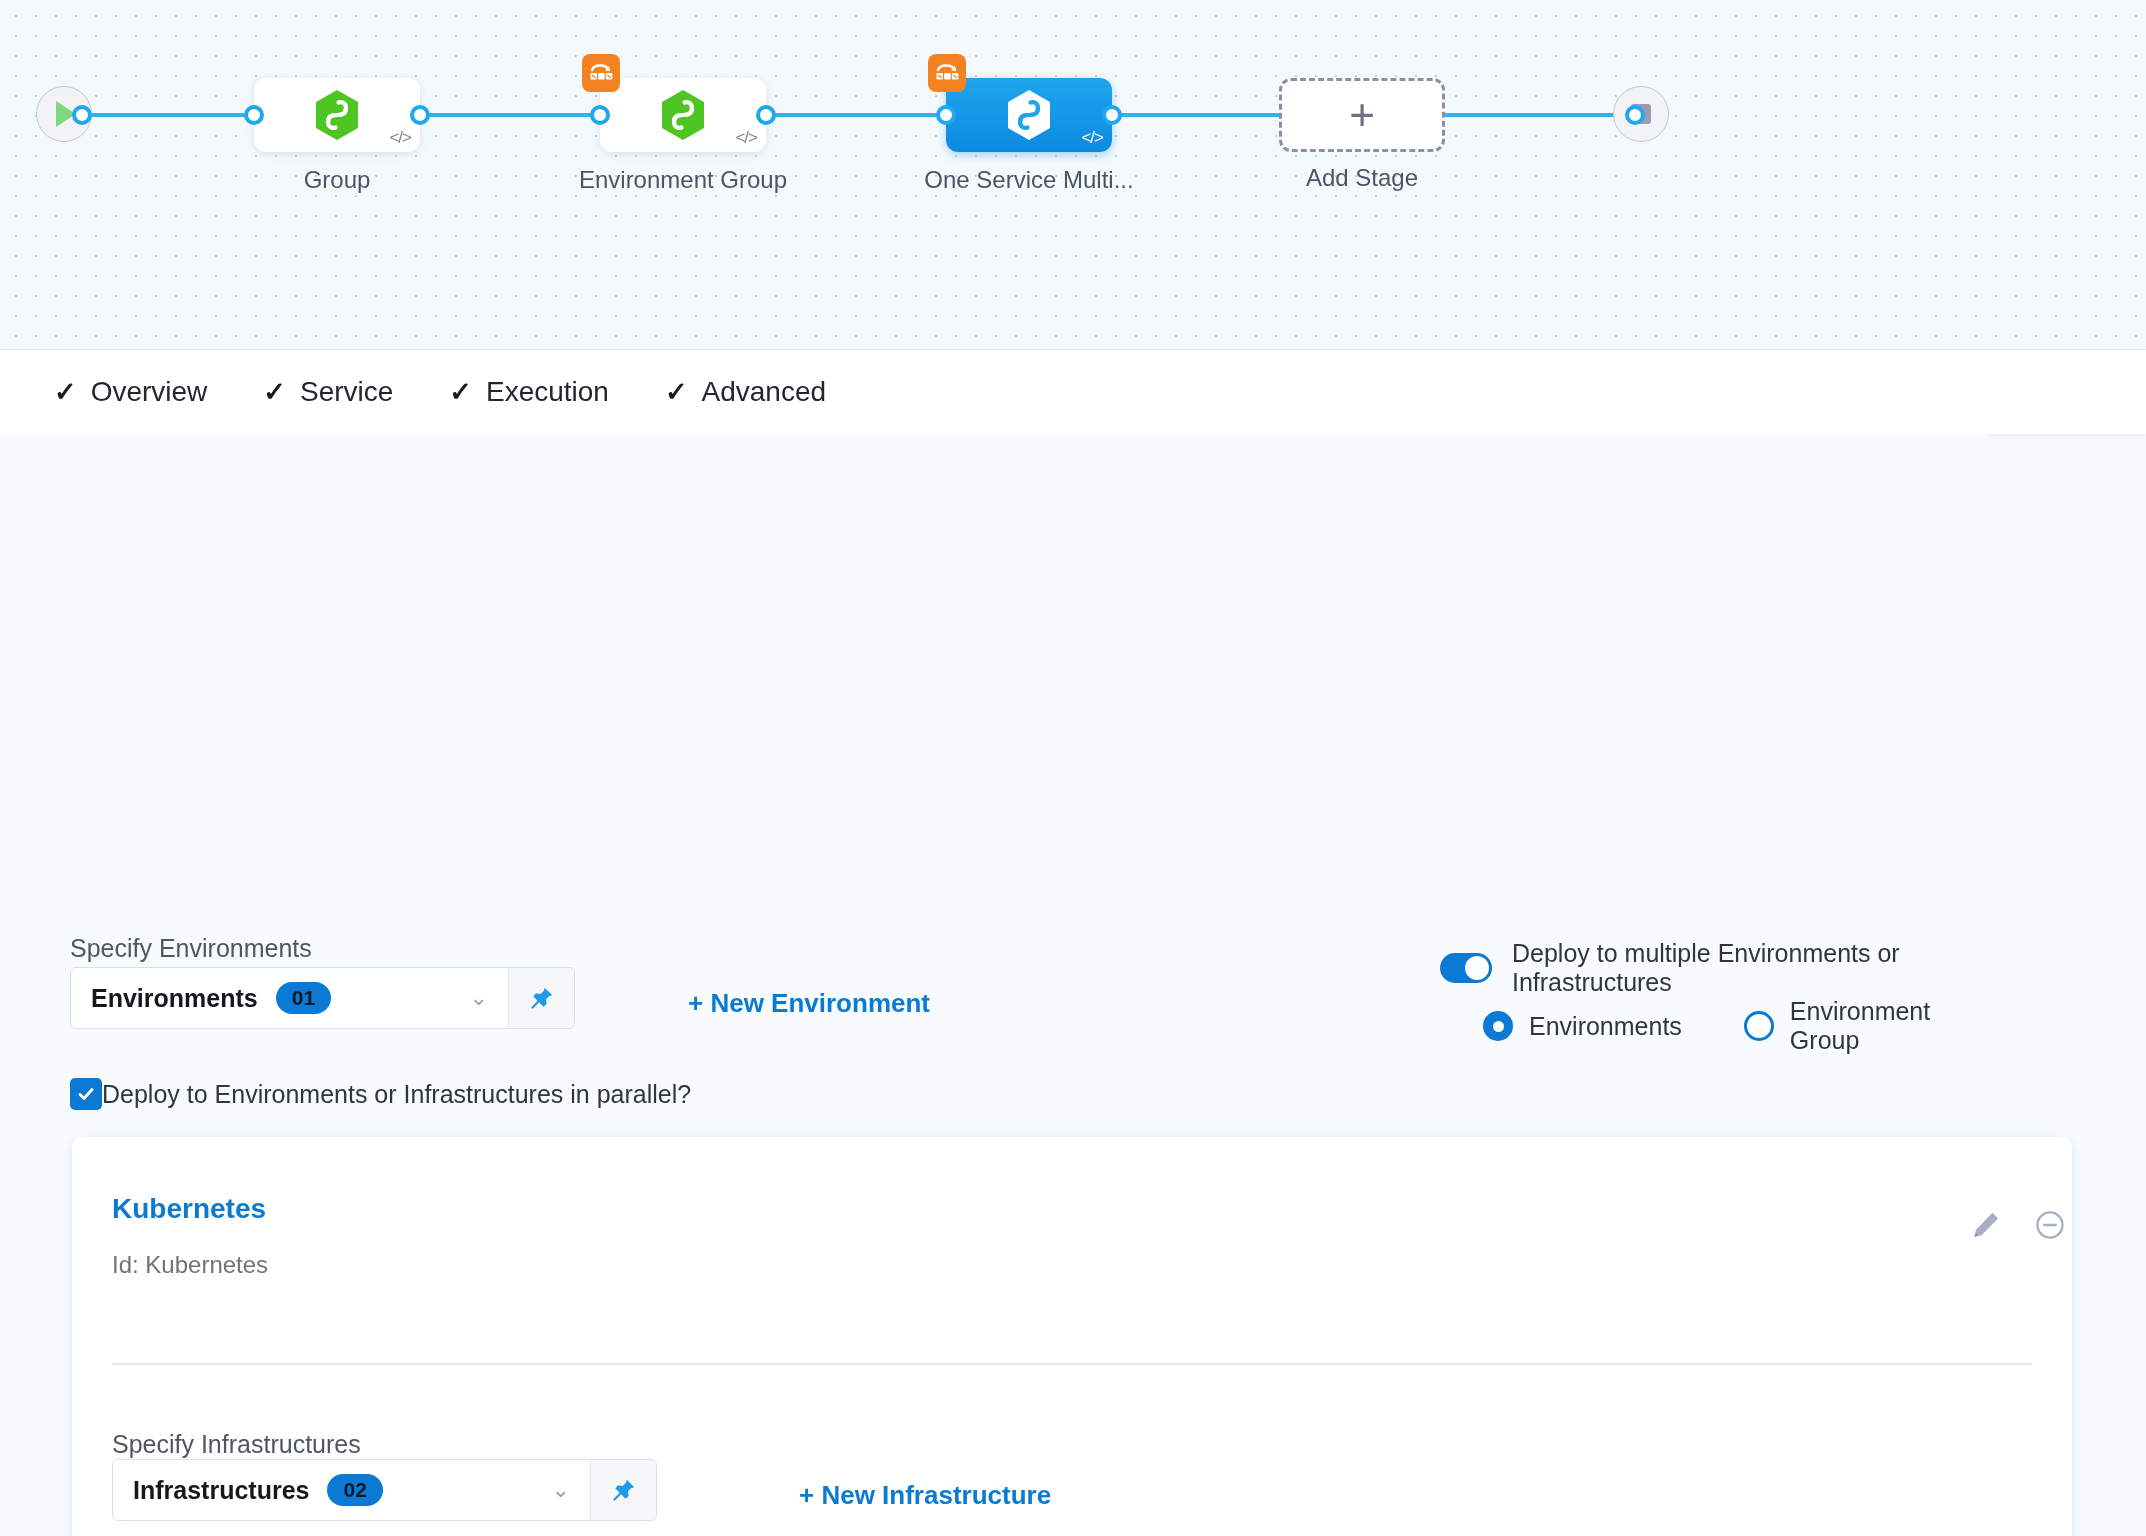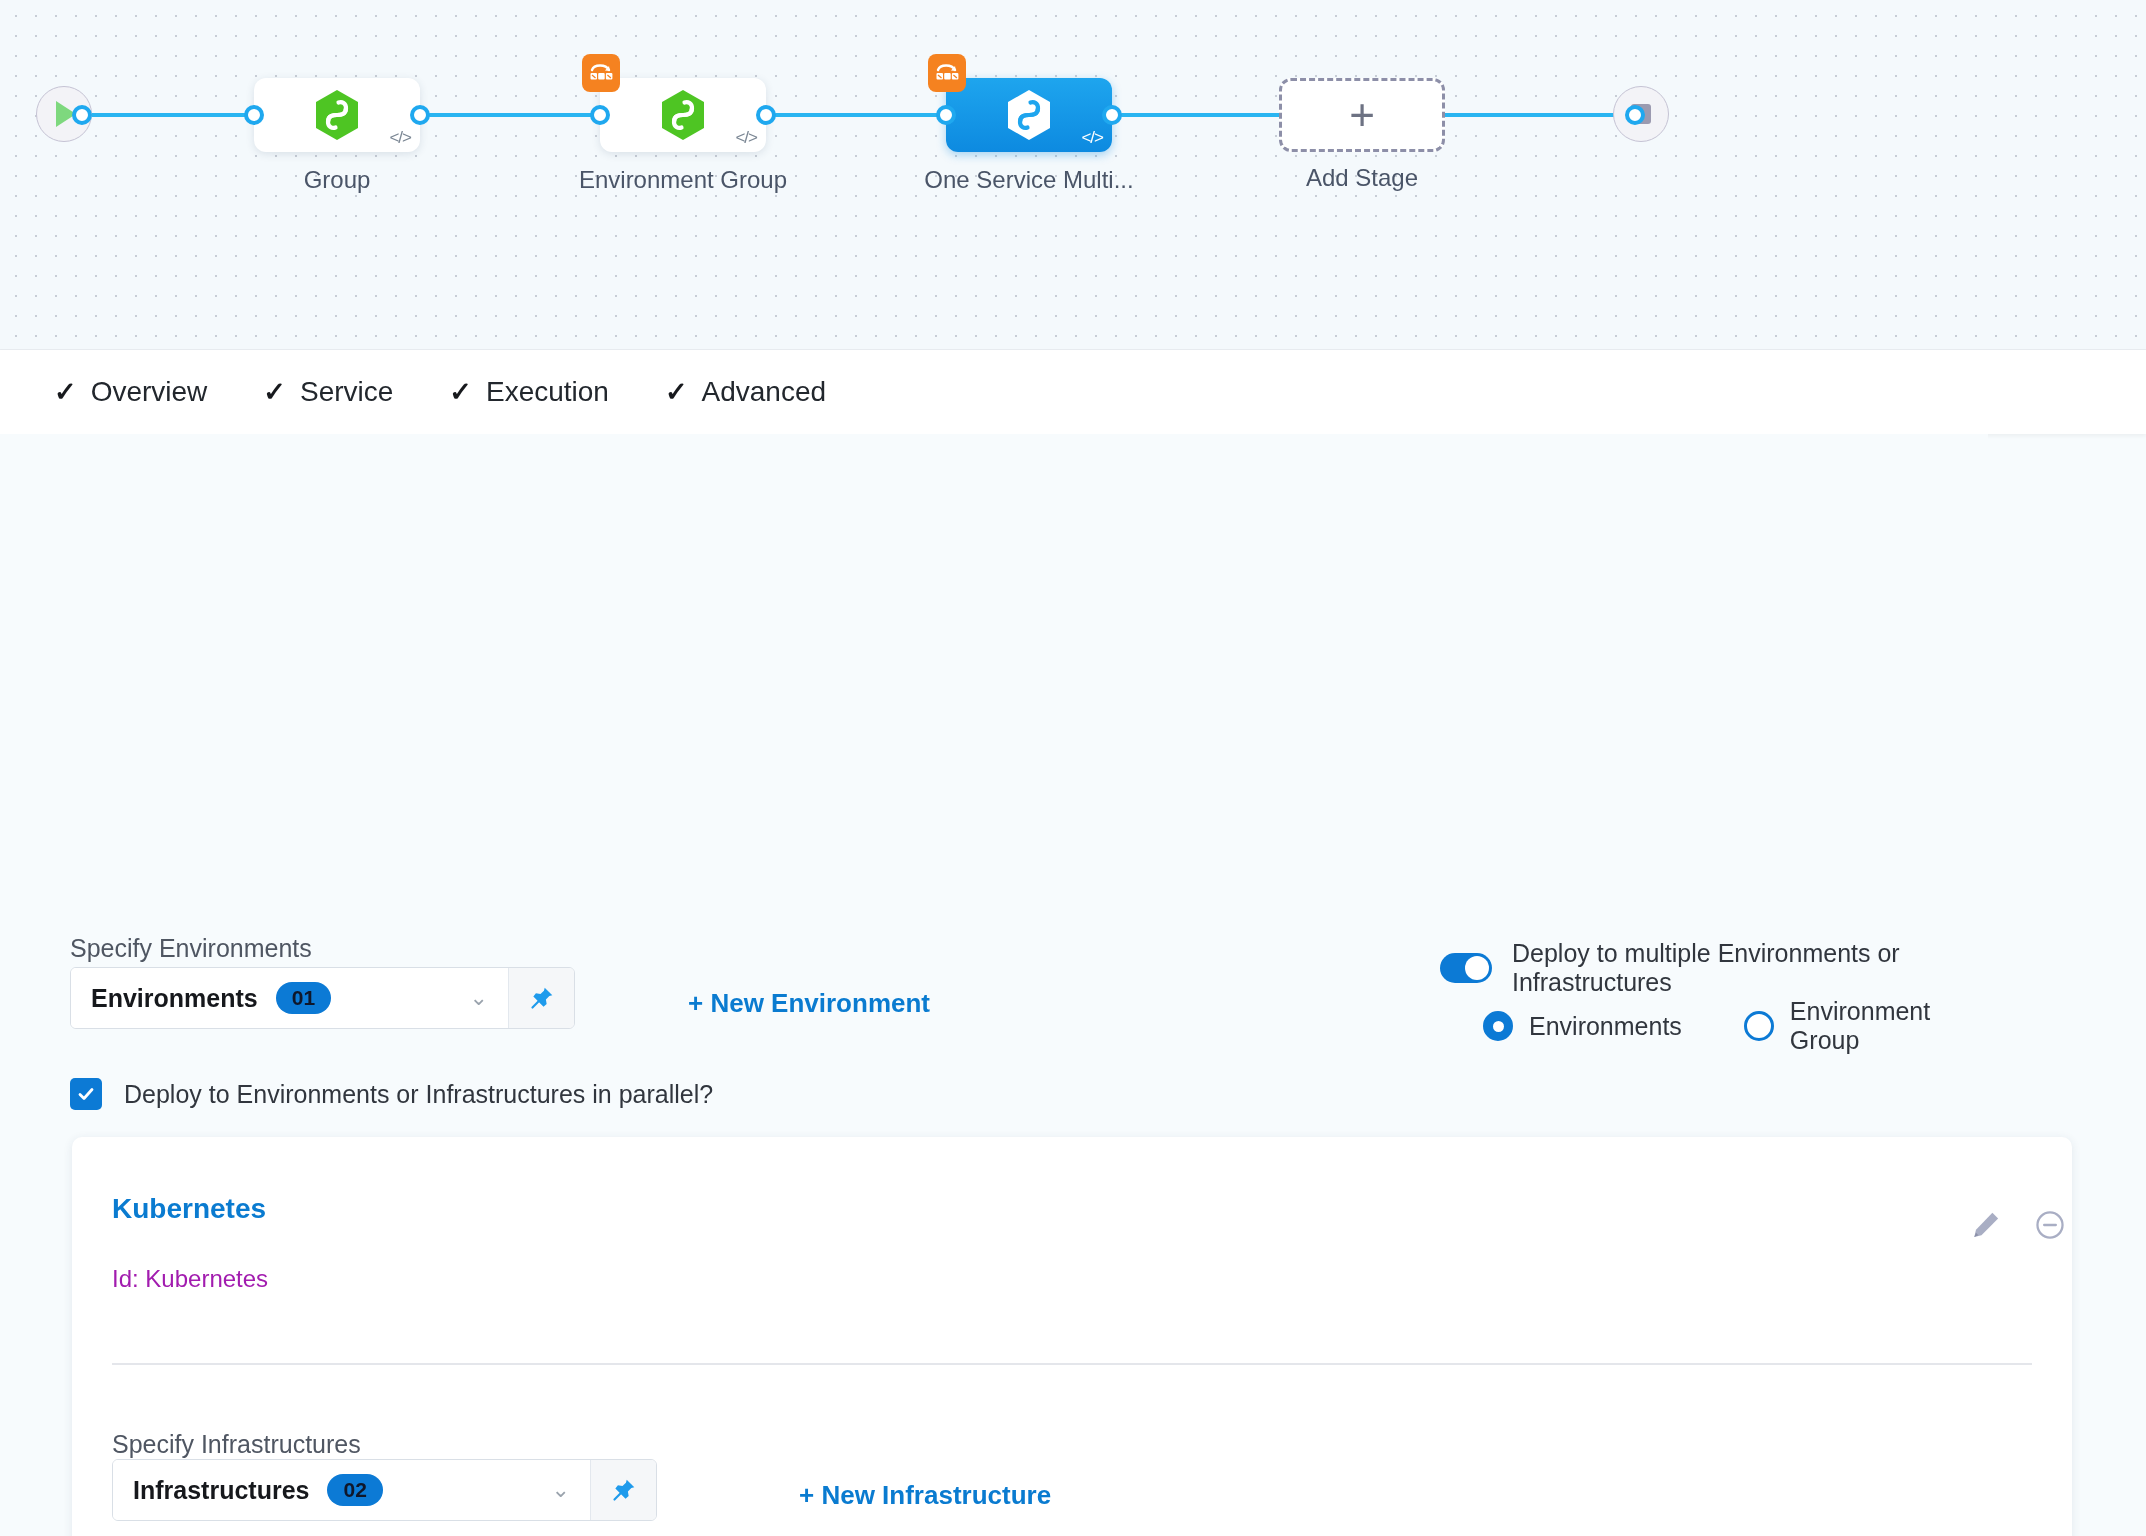--- a/index.html
+++ b/index.html
@@ -140,33 +140,33 @@
 
   .radio-row { display: flex; align-items: center; gap: 26px; }
   .radio {
     width: 30px; height: 30px; border-radius: 50%; border: 3px solid #0c7ad5;
     display: flex; align-items: center; justify-content: center; background: #fff; flex: none;
   }
   .radio.checked { background: #0c7ad5; }
   .radio.checked .dot { width: 11px; height: 11px; border-radius: 50%; background: #fff; }
   .radio-label { font-size: 25px; color: #31363e; }
 
-  .checkbox-row { display: flex; align-items: center; gap: 22px; }
+  .checkbox-row { display: flex; align-items: center; }
   .checkbox {
     width: 32px; height: 32px; border-radius: 5px; background: #0c7ad5;
     display: flex; align-items: center; justify-content: center; flex: none;
   }
   .checkbox-label { font-size: 25px; color: #31363e; }
 
   .outer-card {
     position: absolute; left: 72px; top: 703px; width: 2000px; height: 752px;
     background: #fff; border-radius: 10px; box-shadow: 0 2px 10px rgba(40,60,90,.10);
   }
   .entity-title { font-size: 28px; color: #0a7bd0; font-weight: 700; cursor: pointer; }
-  .entity-id { font-size: 24px; color: #a21caf; margin-top: 32px; }
+  .entity-id { font-size: 24px; color: #737373; margin-top: 18px; }
 
   .icon-btn { cursor: pointer; }
 
   .divider { height: 2px; background: #e4e6eb; }
 </style>
 </head>
 <body>
 
 <div id="canvas">
 

